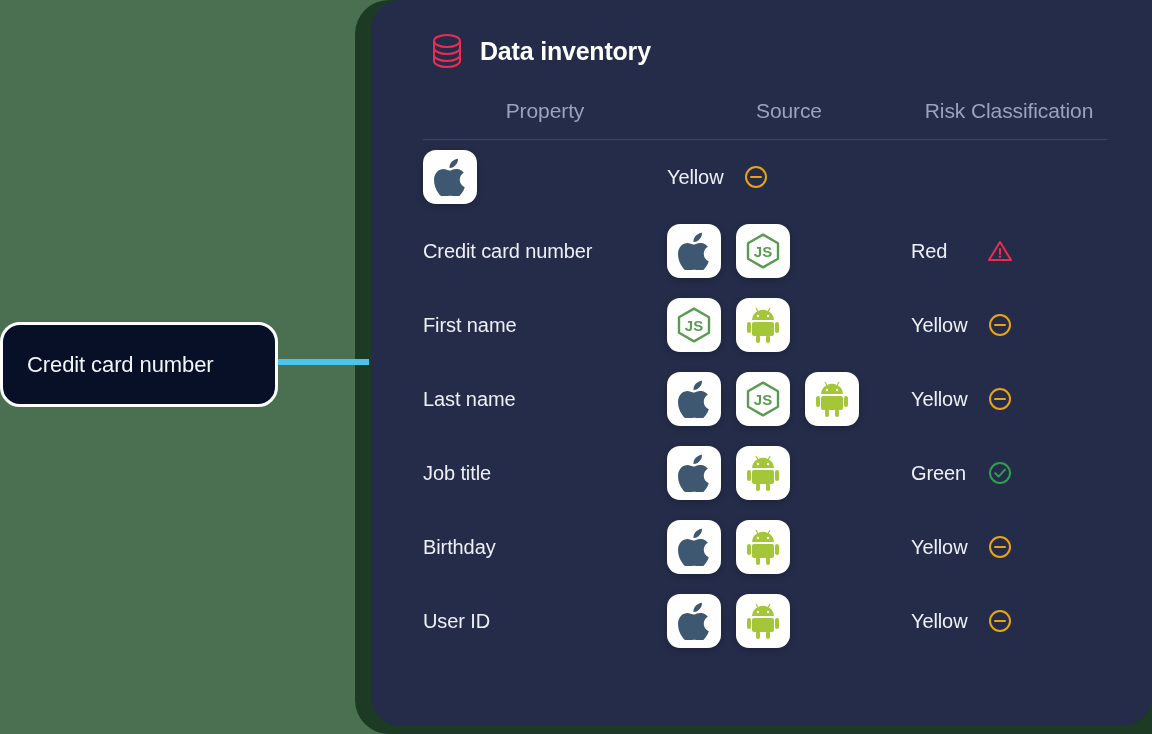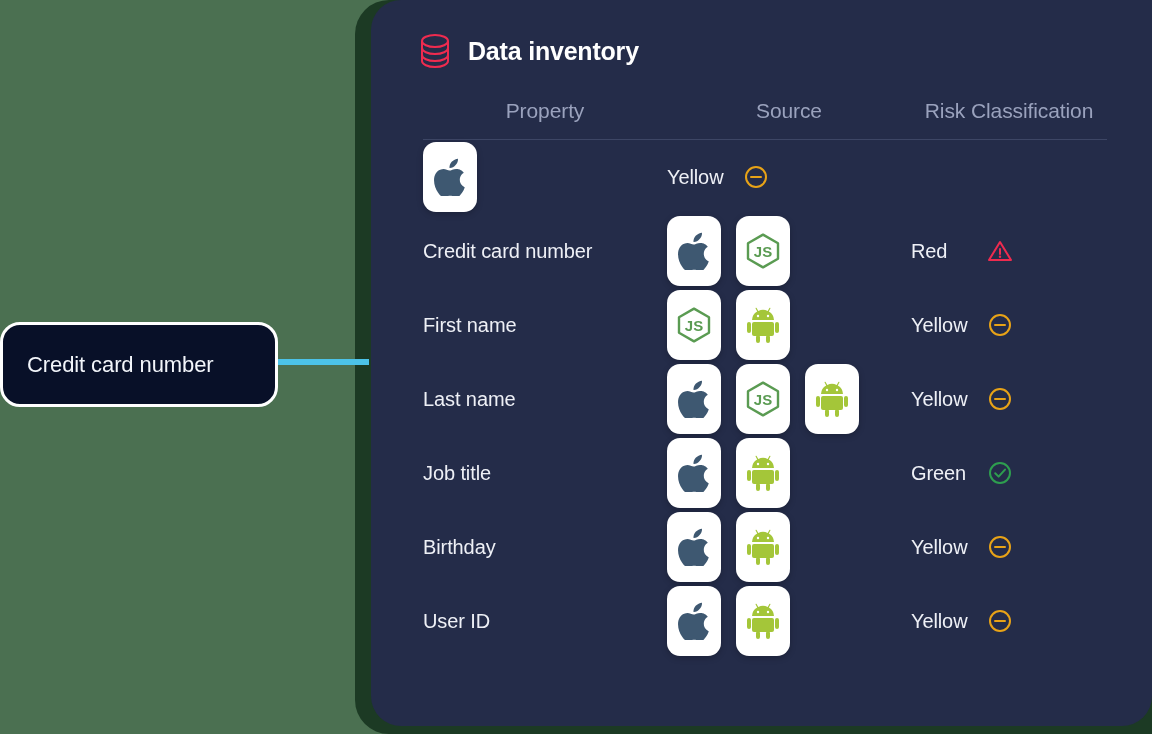--- a/index.html
+++ b/index.html
@@ -42,21 +42,21 @@
     border-bottom-left-radius: 30px;
     border-bottom-right-radius: 30px;
     overflow: hidden;
   }
 
   
   .card-header {
     display: flex;
     align-items: center;
     gap: 17px;
-    padding: 33px 0 0 48px;
+    padding: 33px 0 0 60px;
   }
   .db-icon { width: 32px; height: 36px; display: block; }
   .card-title {
     color: #ffffff;
     font-size: 25px;
     font-weight: bold;
     letter-spacing: -0.2px;
   }
 
   
@@ -104,21 +104,21 @@
   .risk-label {
     color: #eef0f6;
     font-size: 20px;
     letter-spacing: -0.1px;
     min-width: 72px;
   }
 
   
   .tile {
     width: 54px;
-    height: 70px;
+    height: 54px;
     border-radius: 13px;
     background: #ffffff;
     display: flex;
     align-items: center;
     justify-content: center;
     box-shadow: 0 2px 6px rgba(0,0,0,0.22);
     flex: 0 0 auto;
   }
   .tile svg { display: block; }
 

